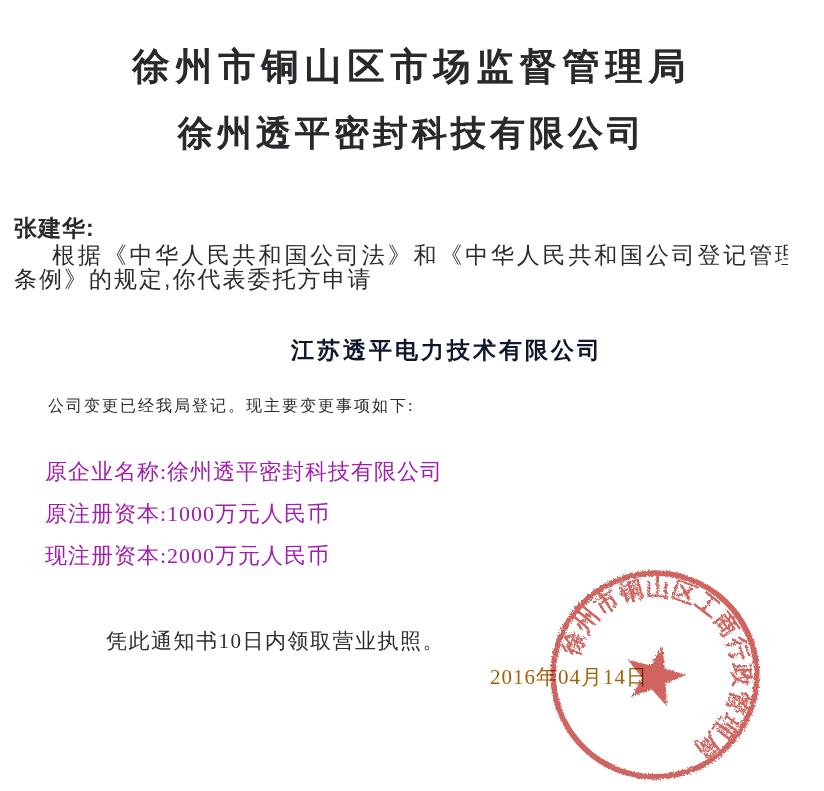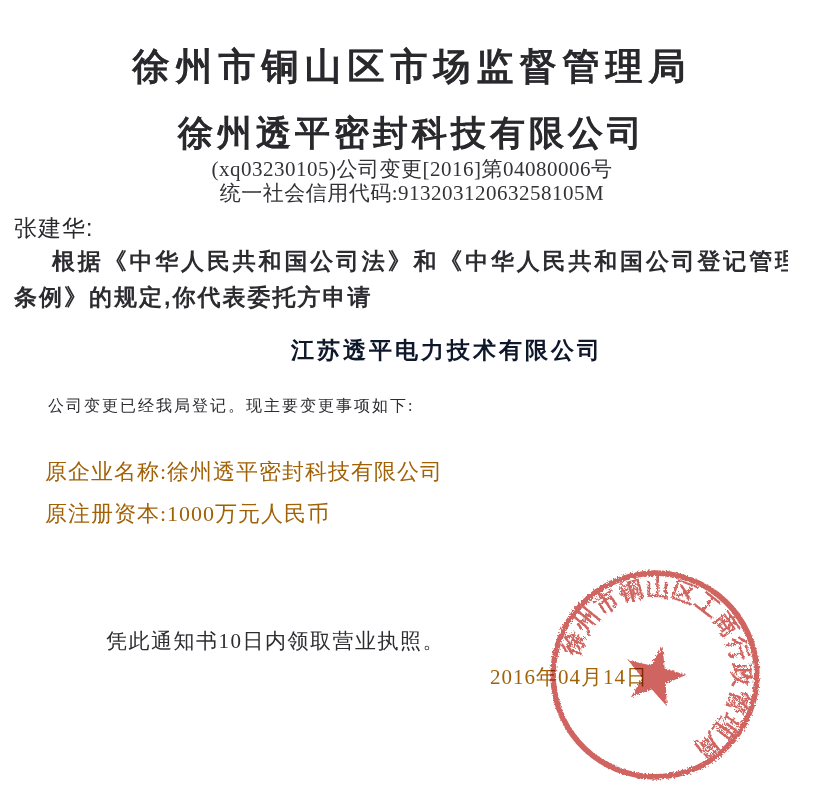--- a/index.html
+++ b/index.html
@@ -31,39 +31,39 @@
   .docno{
     top:155px;
     font-size:21px;letter-spacing:0.5px;color:#323237;
   }
   .creditcode{
     top:179px;
     font-size:21px;letter-spacing:0.5px;color:#323237;
   }
   .addressee{
     left:14px;top:213px;
-    font-size:23px;font-weight:400;letter-spacing:1px;color:#28282d;
+    font-size:23px;font-weight:700;letter-spacing:1px;color:#28282d;
   }
   .bodypara{
     left:14px;top:243px;width:786px;
-    font-size:23px;font-weight:700;letter-spacing:2px;
-    line-height:36px;text-indent:38px;color:#2b2b30;
+    font-size:23px;font-weight:400;letter-spacing:2px;
+    line-height:24px;text-indent:38px;color:#2b2b30;
     text-align:justify;
   }
   .company{
     top:335px;
     font-size:23px;font-weight:700;letter-spacing:3px;color:#0f172a;margin-left:35px;
   }
   .intro{
     left:48px;top:396px;
     font-size:16px;letter-spacing:2px;color:#2c2c31;
   }
   .items{left:45px;top:459px;}
   .item{
-    font-size:22px;letter-spacing:1px;color:#a16207;
+    font-size:22px;letter-spacing:1px;color:#a21caf;
     height:42px;line-height:26px;
   }
   .note{
     left:106px;top:627px;
     font-size:21px;letter-spacing:1.5px;color:#2c2c31;
   }
   .date{
     left:490px;top:663px;
     font-size:21px;letter-spacing:1px;color:#a16207;
   }
@@ -75,35 +75,34 @@
 </style>
 </head>
 <body>
 
 <div class="page">
 
   <div class="abs centered authority sans">徐州市铜山区市场监督管理局</div>
 
   <div class="abs centered title sans">徐州透平密封科技有限公司</div>
 
-  <div class="abs centered docno serif">(xq03230105)公司变更[2016]第04080006号</div>
 
-  <div class="abs centered creditcode serif">统一社会信用代码:91320312063258105M</div>
 
   <div class="abs addressee sans">张建华:</div>
 
   <div class="abs bodypara sans">根据《中华人民共和国公司法》和《中华人民共和国公司登记管理条例》的规定,你代表委托方申请</div>
 
   <div class="abs centered company sans">江苏透平电力技术有限公司</div>
 
   <div class="abs intro serif">公司变更已经我局登记。现主要变更事项如下:</div>
 
   <div class="abs items">
     <div class="item serif">原企业名称:徐州透平密封科技有限公司</div>
     <div class="item serif">原注册资本:1000万元人民币</div>
+    <div class="item serif">现注册资本:2000万元人民币</div>
   </div>
 
   <div class="abs note serif">凭此通知书10日内领取营业执照。</div>
 
   <div class="abs date serif">2016年04月14日</div>
 
   <div class="abs seal">
     <svg width="224" height="224" viewBox="0 0 220 220">
       <defs>
         <filter id="inkTexture" x="-10%" y="-10%" width="120%" height="120%">

